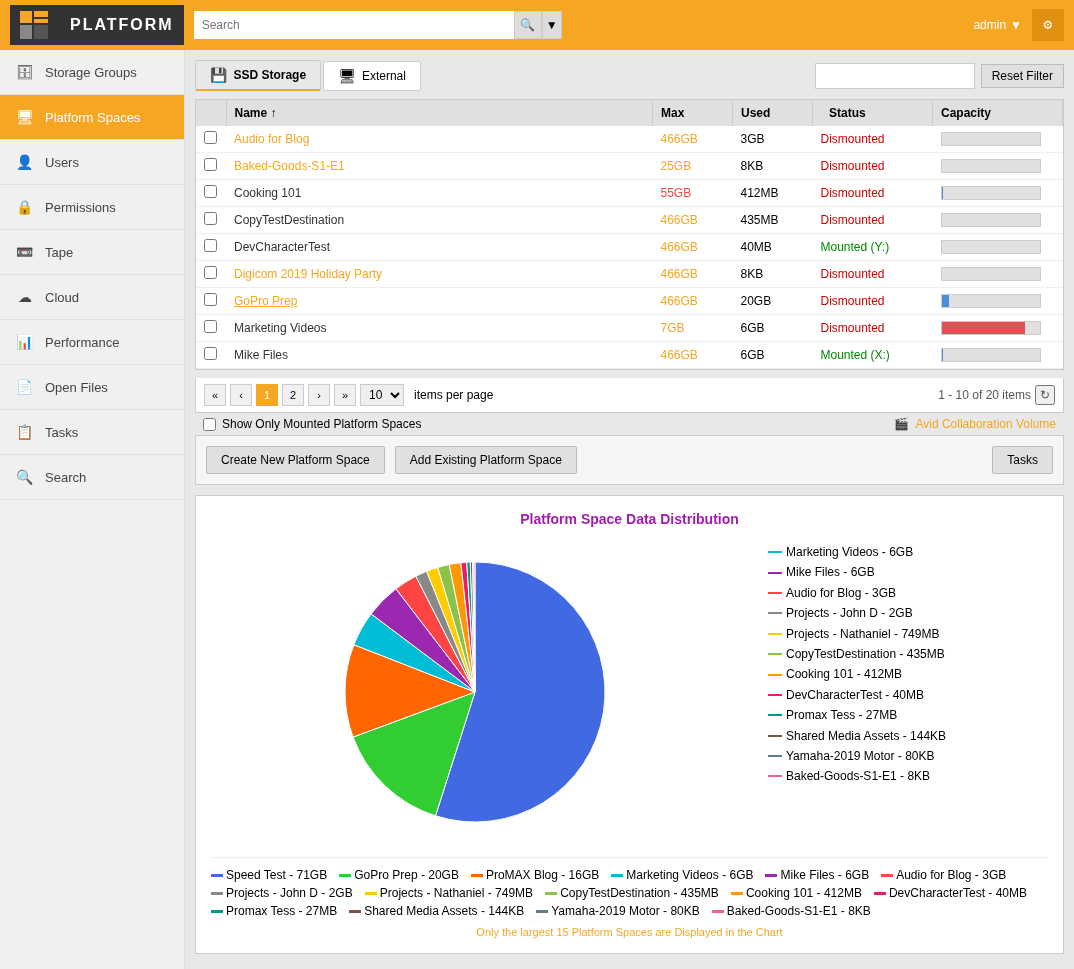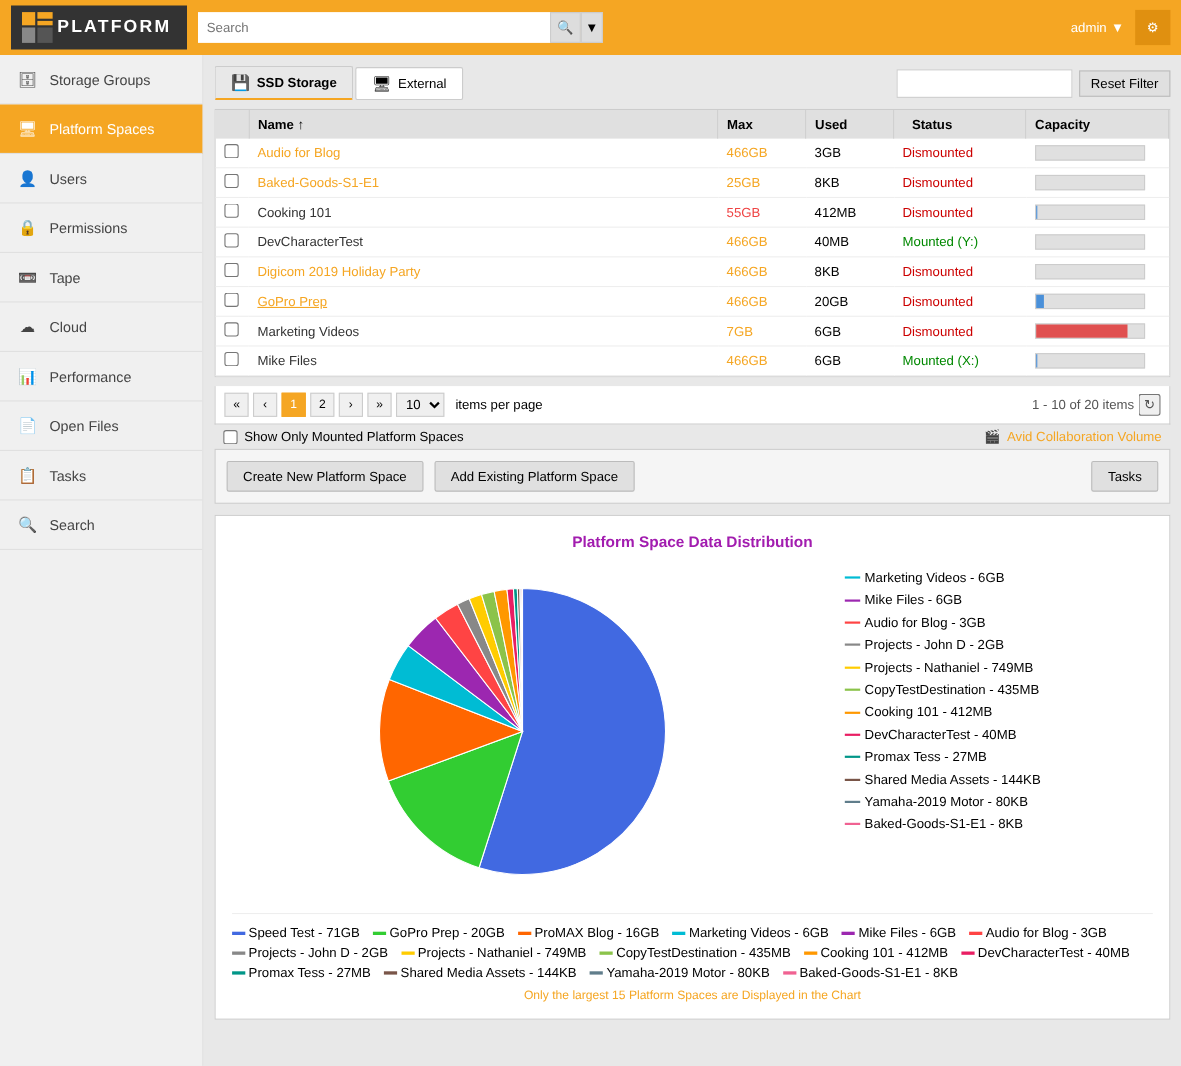--- a/index.html
+++ b/index.html
@@ -1,20 +1,20 @@
 <!DOCTYPE html>
 <html><head>
   <meta charset="utf-8">
   <style>
     * { box-sizing: border-box; margin: 0; padding: 0; font-family: Arial, sans-serif; font-size: 12px; }
     body { background: #e8e8e8; width: 1074px; min-height: 969px; }
 
     
     .header { background: #f5a623; height: 50px; display: flex; align-items: center; padding: 0 10px; gap: 10px; }
-    .logo-area { background: #333; color: white; display: flex; align-items: center; gap: 4px; padding: 6px 10px; min-width: 160px; height: 40px; }
+    .logo-area { background: #333; color: white; display: flex; align-items: center; gap: 22px; padding: 6px 10px; min-width: 160px; height: 40px; }
     .logo-icon { width: 28px; height: 28px; }
     .logo-text { font-weight: bold; font-size: 16px; letter-spacing: 2px; color: white; }
     .search-bar { display: flex; align-items: center; flex: 1; max-width: 380px; }
     .search-input { width: 320px; height: 28px; border: none; padding: 0 8px; font-size: 12px; outline: none; }
     .search-btn { width: 28px; height: 28px; background: #ddd; border: 1px solid #ccc; cursor: pointer; display: flex; align-items: center; justify-content: center; }
     .search-dropdown-btn { width: 20px; height: 28px; background: #ddd; border: 1px solid #ccc; cursor: pointer; display: flex; align-items: center; justify-content: center; }
     .header-right { margin-left: auto; display: flex; align-items: center; gap: 10px; }
     .admin-btn { color: white; font-size: 13px; cursor: pointer; display: flex; align-items: center; gap: 4px; }
     .settings-btn { width: 32px; height: 32px; background: #e09010; border: none; cursor: pointer; display: flex; align-items: center; justify-content: center; color: white; font-size: 16px; }
 
@@ -207,20 +207,30 @@
             <tr>
       <td><input type="checkbox" style=""></td>
       <td style="color:#333; cursor:pointer;">Cooking 101</td>
       <td style="color:#ef4444;">55GB</td>
       <td>412MB</td>
       <td style="color:#cc0000;">Dismounted</td>
       <td>
                 <div class="capacity-bar">
                   <div class="capacity-fill blue" style="width:1%"></div>
                 </div>
+              </td>
+    </tr>
+            <tr>
+      <td><input type="checkbox" style=""></td>
+      <td style="color:#333; cursor:pointer;">CopyTestDestination</td>
+      <td style="color:#f5a623;">466GB</td>
+      <td>435MB</td>
+      <td style="color:#cc0000;">Dismounted</td>
+      <td>
+                <div class="capacity-bar"></div>
               </td>
     </tr>
             <tr>
       <td><input type="checkbox" style=""></td>
       <td style="color:#333; cursor:pointer;">DevCharacterTest</td>
       <td style="color:#f5a623;">466GB</td>
       <td>40MB</td>
       <td style="color:#008800;">Mounted (Y:)</td>
       <td>
                 <div class="capacity-bar"></div>

